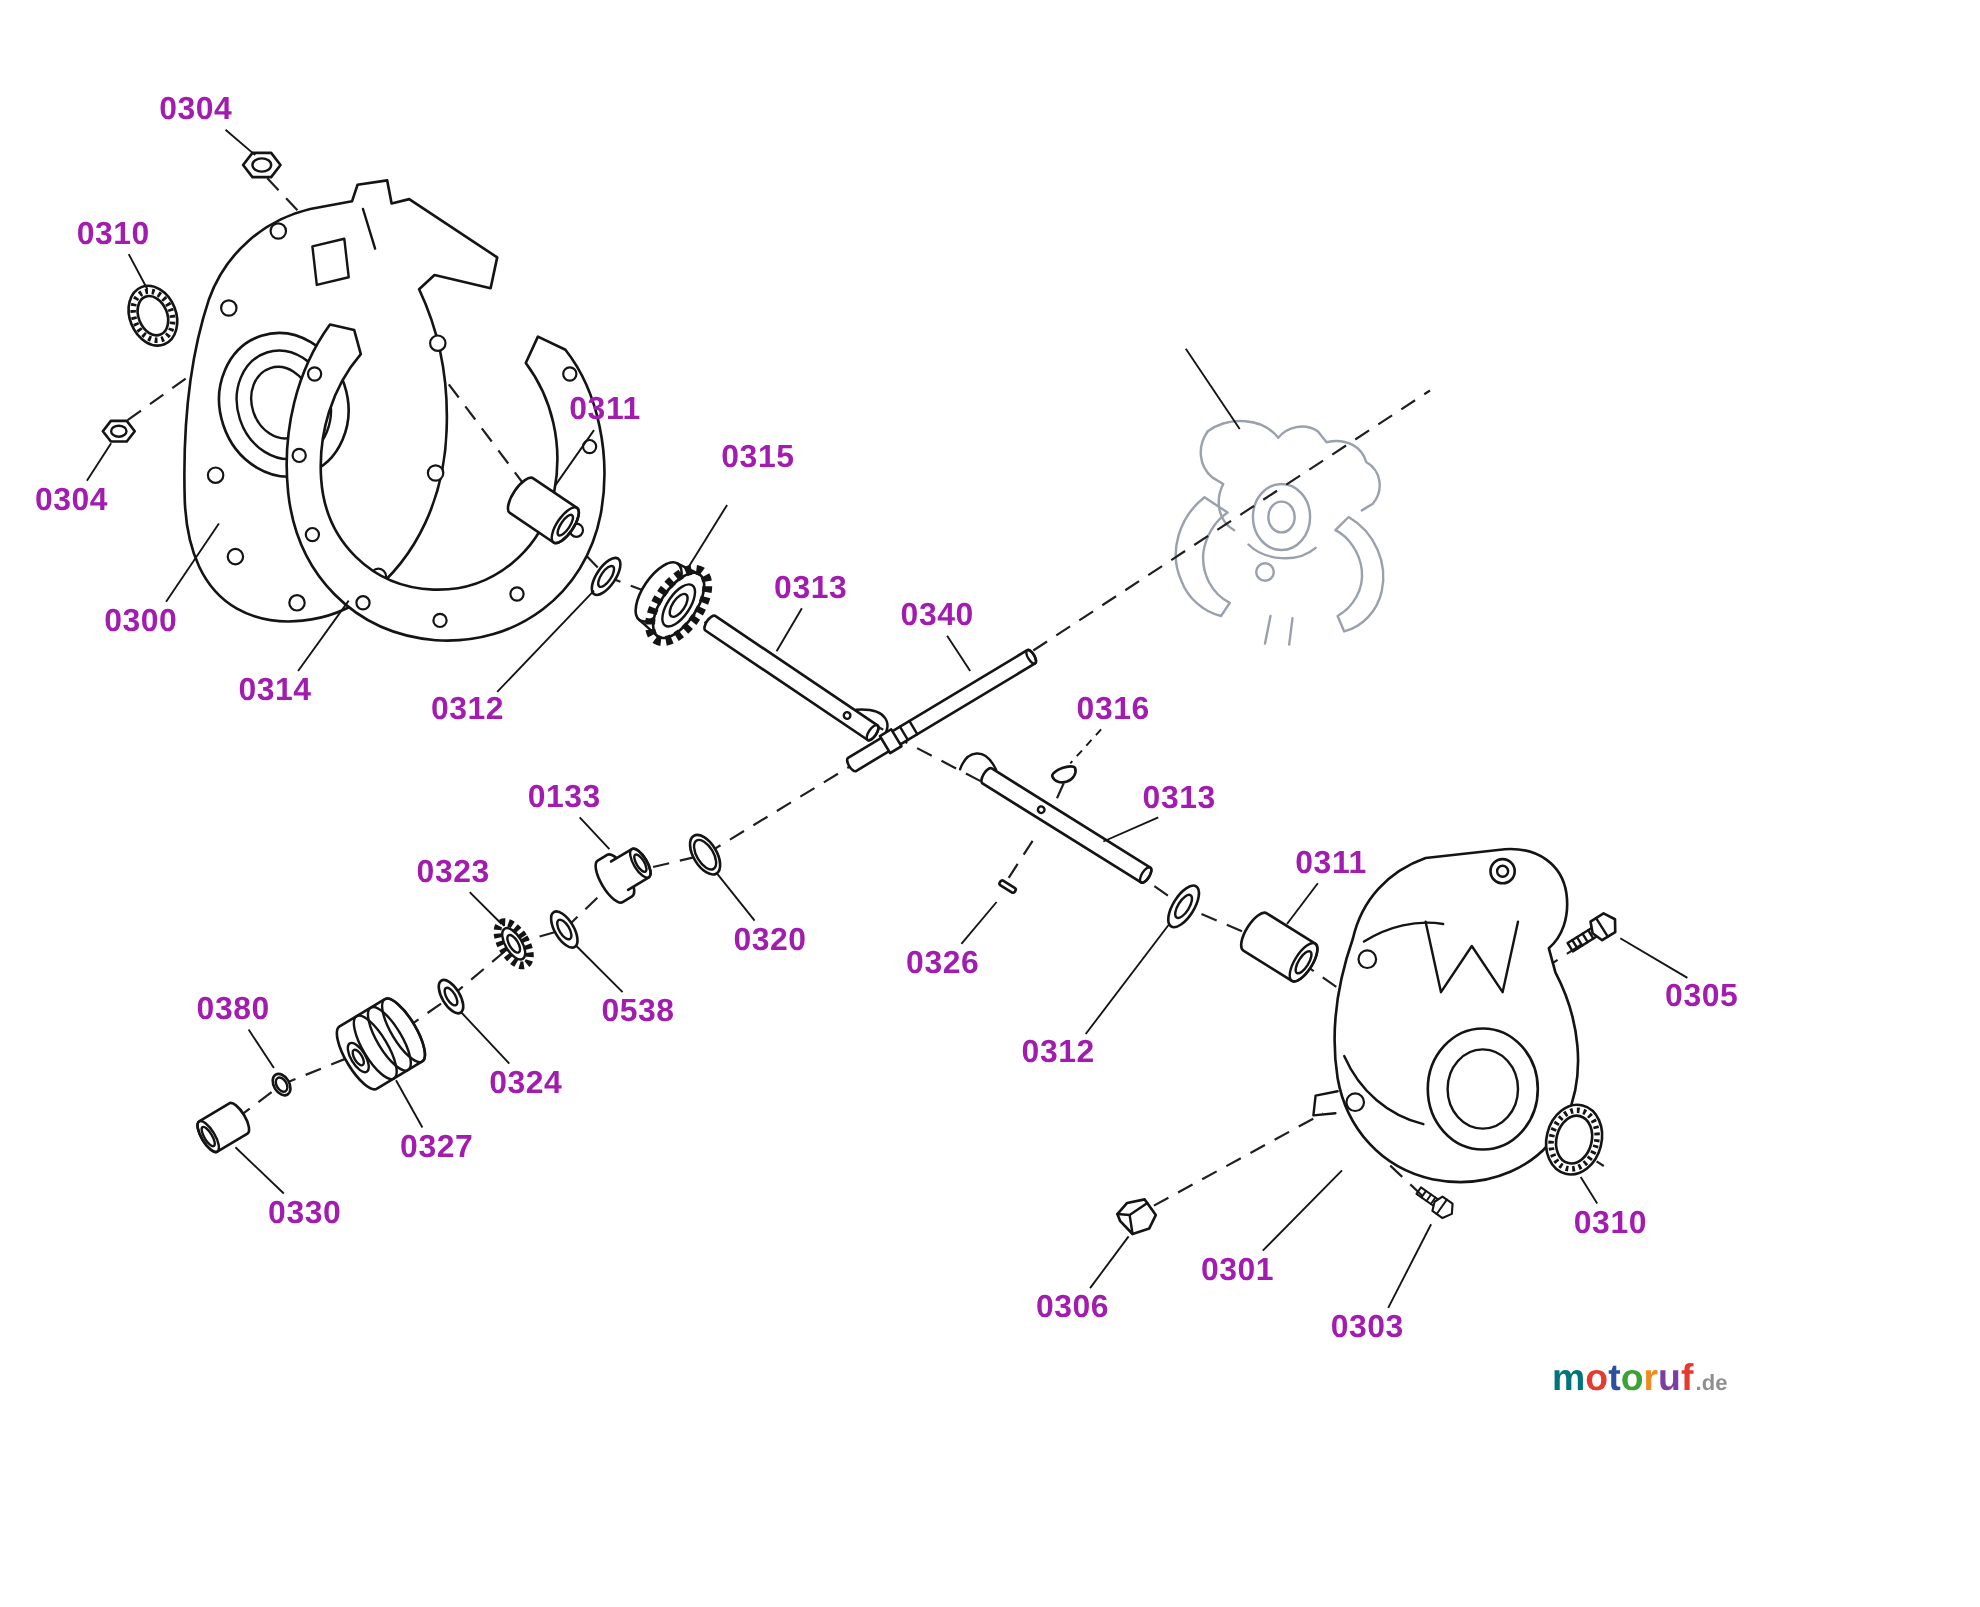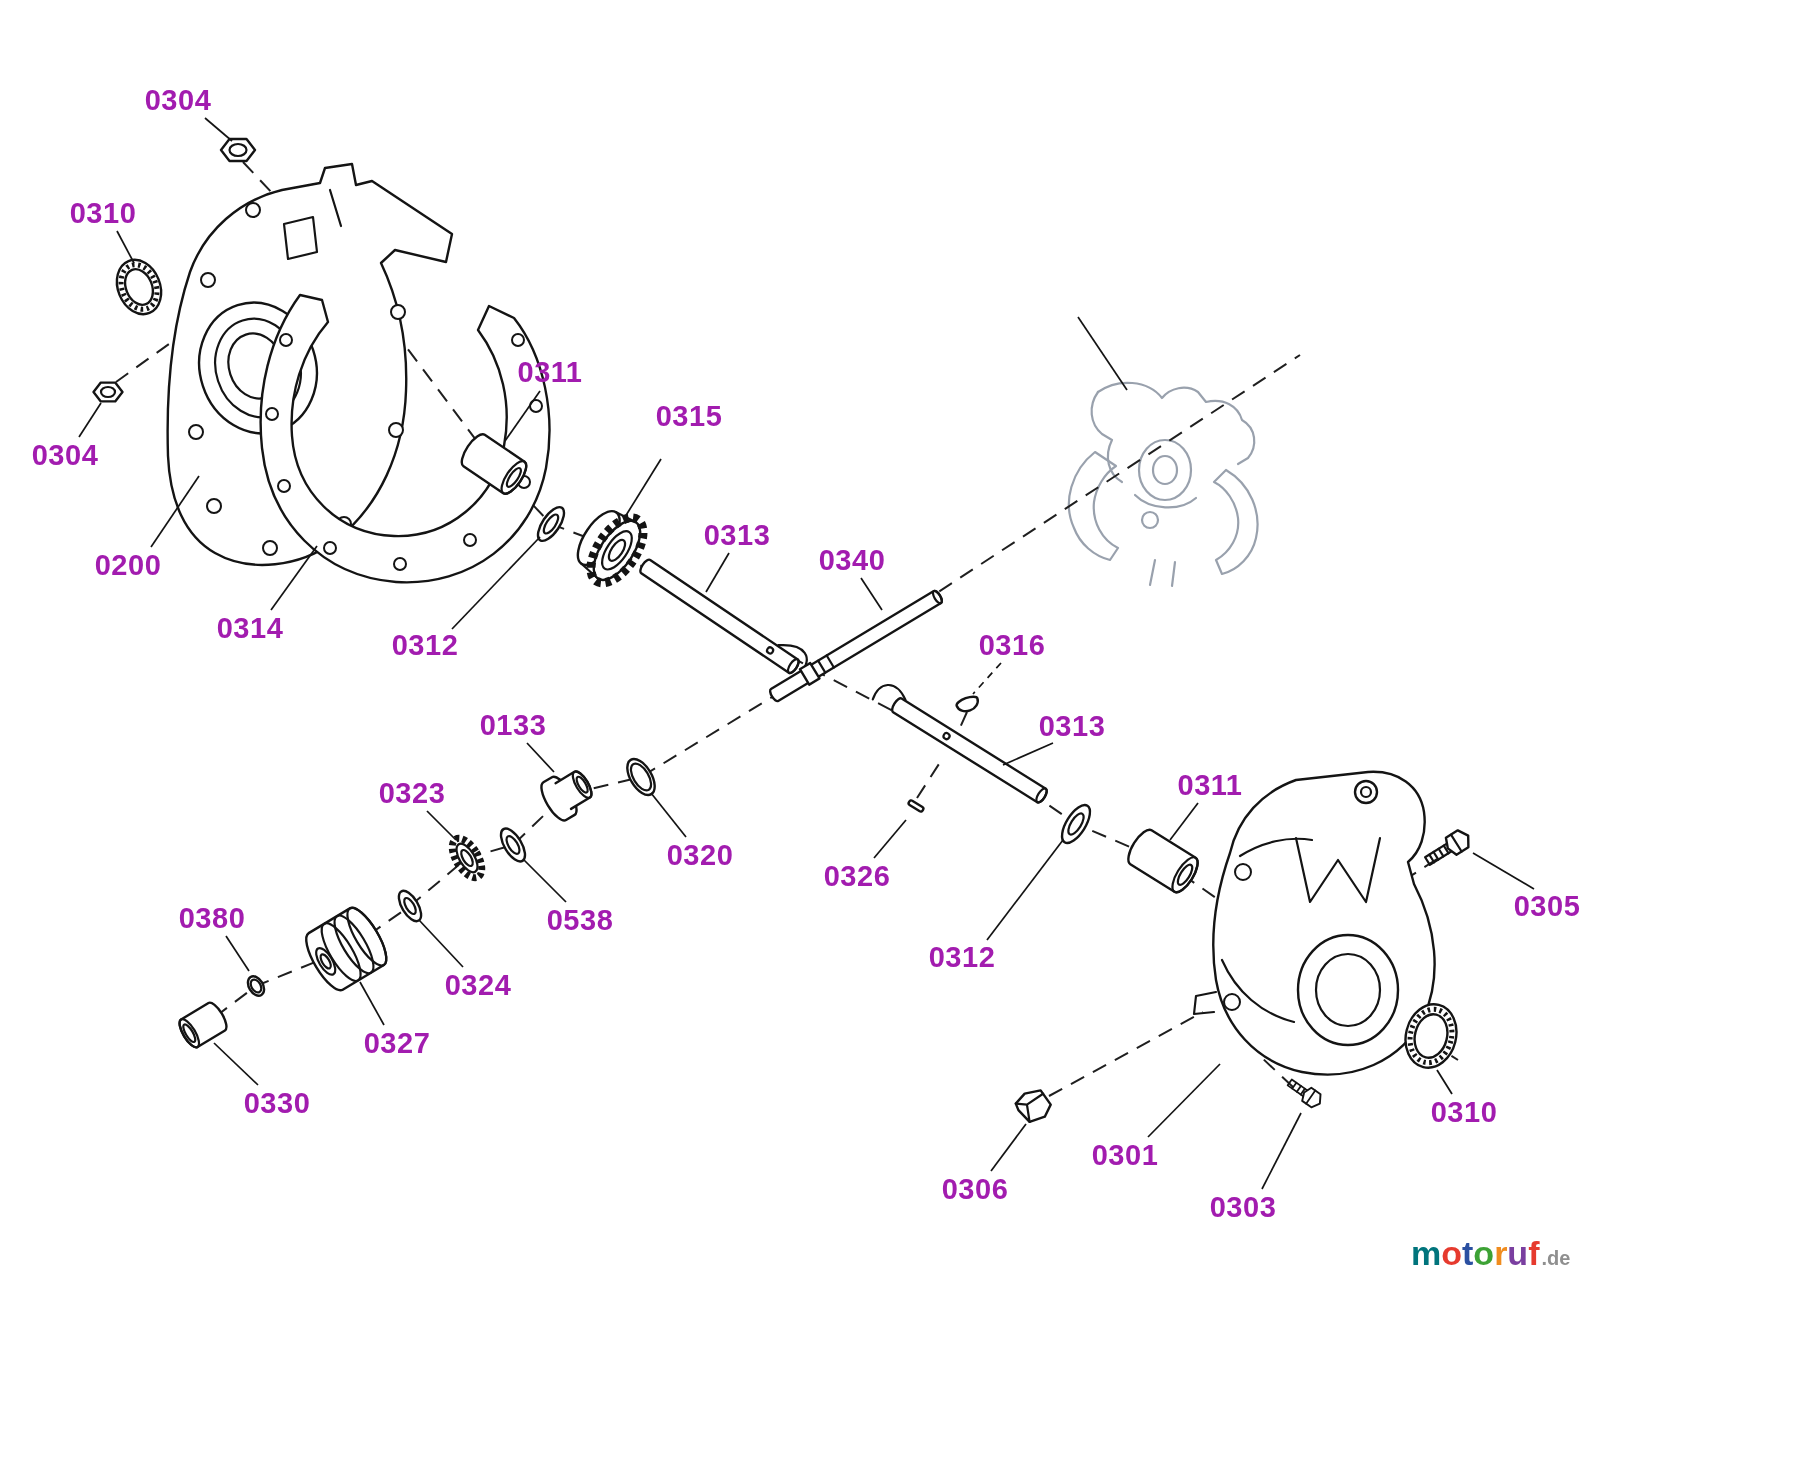--- a/index.html
+++ b/index.html
@@ -289,21 +289,21 @@
   </svg>
 
   <div id="watermark">
     <span id="watermark-word"><span style="color: rgb(0, 116, 124);">m</span><span style="color: rgb(230, 58, 46);">o</span><span style="color: rgb(43, 80, 161);">t</span><span style="color: rgb(61, 162, 53);">o</span><span style="color: rgb(240, 140, 30);">r</span><span style="color: rgb(122, 63, 160);">u</span><span style="color: rgb(230, 58, 46);">f</span></span>
     <span id="watermark-suffix">.de</span>
   </div>
 
 <div class="part-label" style="left: 178px; top: 100px;">0304</div>
     <div class="part-label" style="left: 103px; top: 213px;">0310</div>
     <div class="part-label" style="left: 65px; top: 455px;">0304</div>
-    <div class="part-label" style="left: 128px; top: 565px;">0200</div>
+    <div class="part-label" style="left: 128px; top: 565px;">0300</div>
     <div class="part-label" style="left: 250px; top: 628px;">0314</div>
     <div class="part-label" style="left: 550px; top: 372px;">0311</div>
     <div class="part-label" style="left: 676px; top: 416px; margin-left: 13px;">0315</div>
     <div class="part-label" style="left: 425px; top: 645px;">0312</div>
     <div class="part-label" style="left: 737px; top: 535px;">0313</div>
     <div class="part-label" style="left: 852px; top: 560px;">0340</div>
     <div class="part-label" style="left: 1012px; top: 645px;">0316</div>
     <div class="part-label" style="left: 1072px; top: 726px;">0313</div>
     <div class="part-label" style="left: 1210px; top: 785px;">0311</div>
     <div class="part-label" style="left: 857px; top: 876px;">0326</div>

